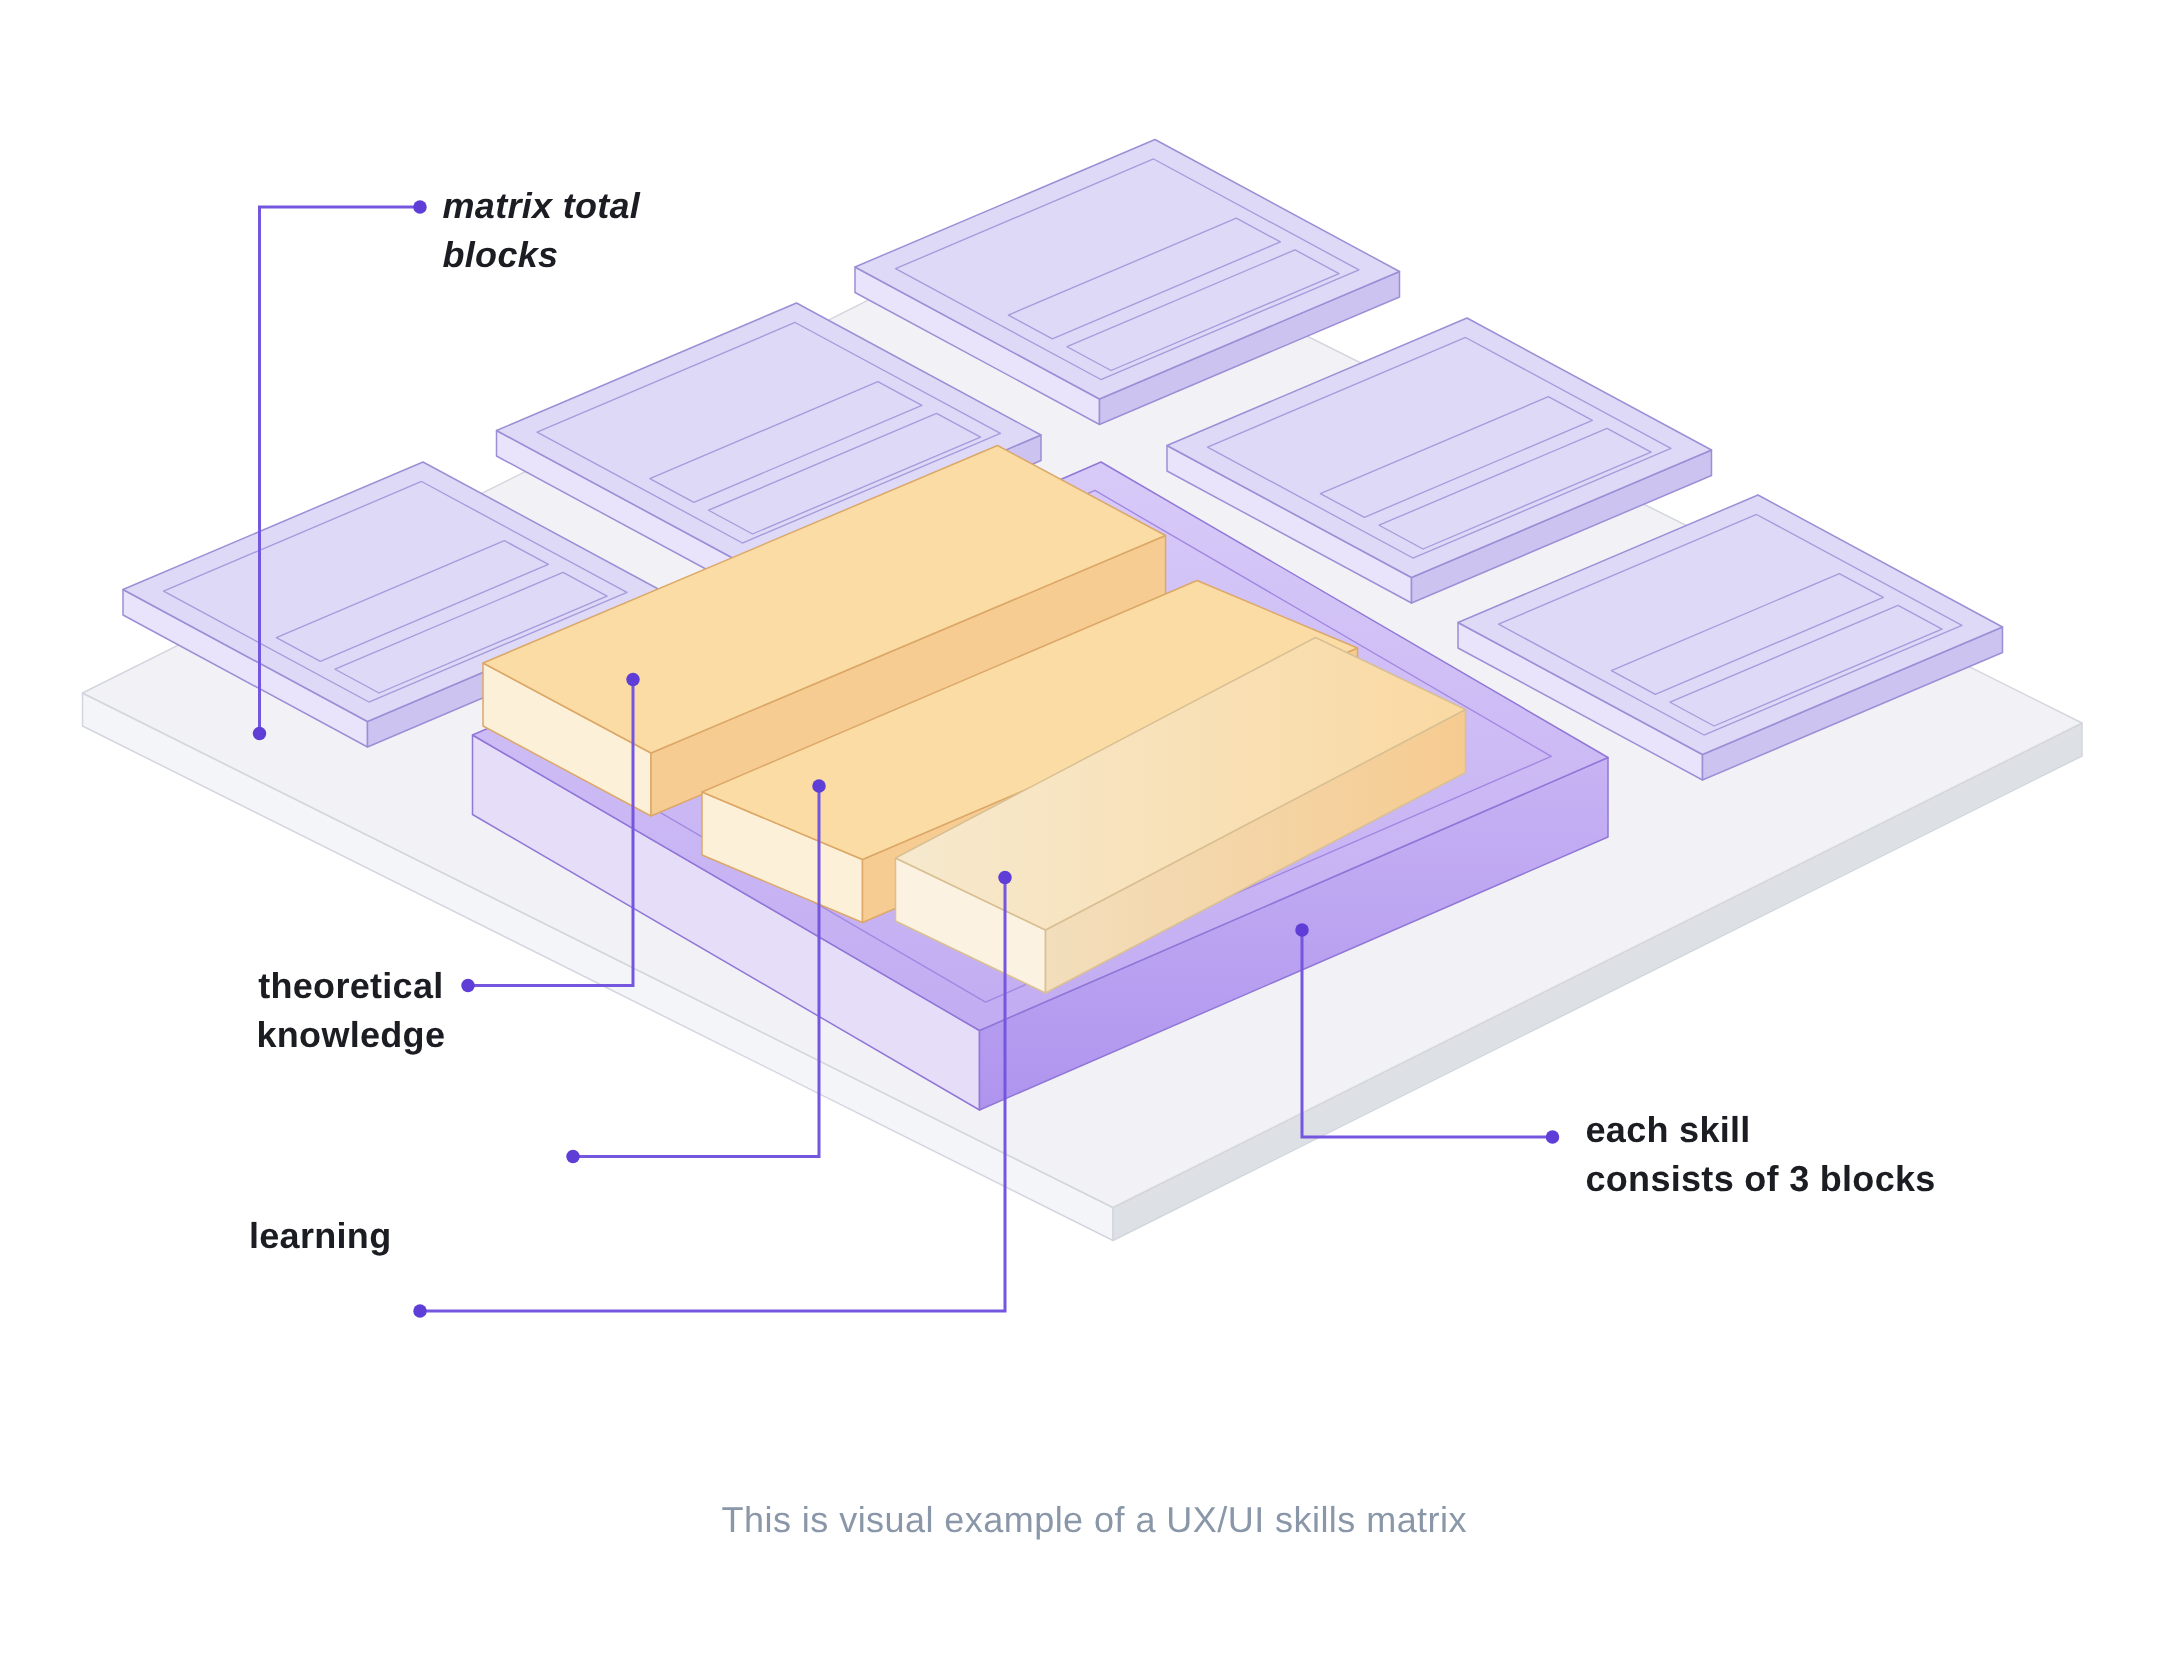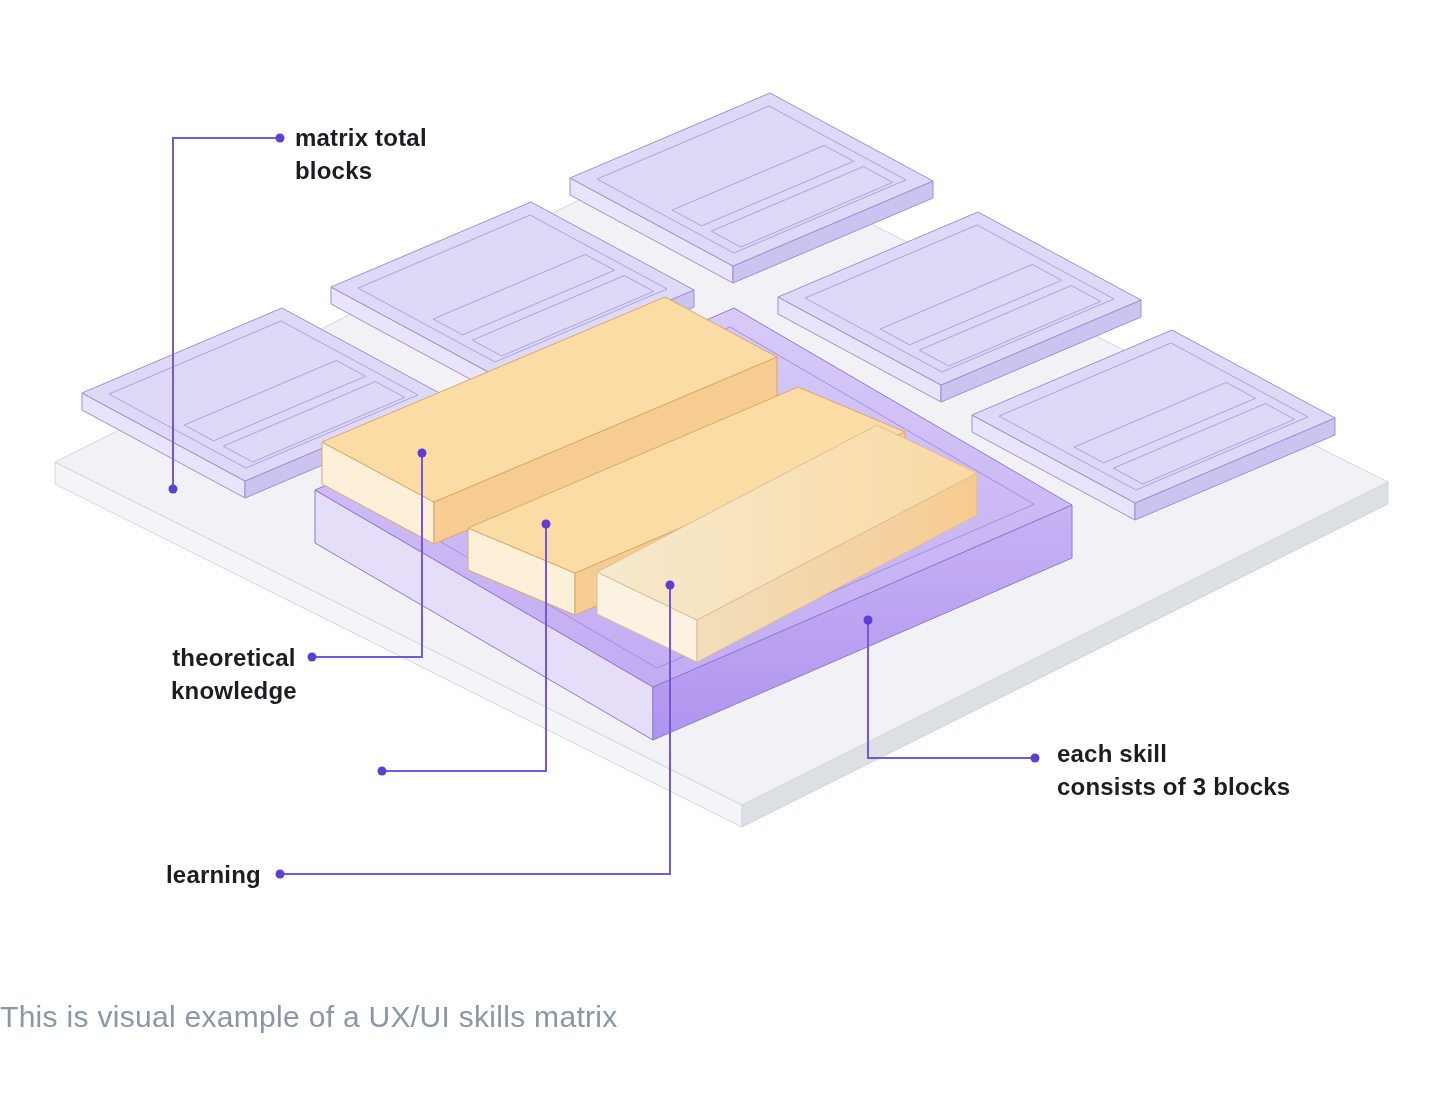--- a/index.html
+++ b/index.html
@@ -16,23 +16,24 @@
     font-size:24px;
     font-weight:700;
     line-height:33px;
     letter-spacing:0.2px;
     color:#1B1D22;
     white-space:nowrap;
   }
   .label span{display:block;}
   .caption{
     position:absolute;
-    left:0;right:0;
+    left:12px;right:0;
     top:1000px;
-    font-size:30px;
+    text-align:center;
+    font-size:24px;
     font-weight:500;
     letter-spacing:0.3px;
     color:#8A97A8;
   }
 </style>
 </head>
 <body>
 
 <div class="canvas">
 
@@ -141,32 +142,32 @@
         <circle cx="280" cy="874" r="4.5" fill="#5E3ED6"></circle>
         <circle cx="670" cy="585" r="4.5" fill="#5E3ED6"></circle>
       </g>
       <g>
         <path d="M868,620 L868,758 L1035,758" fill="none" stroke="#7557DF" stroke-width="2"></path>
         <circle cx="868" cy="620" r="4.5" fill="#5E3ED6"></circle>
         <circle cx="1035" cy="758" r="4.5" fill="#5E3ED6"></circle>
       </g>
     </svg>
 
-  <div class="label" style="left: 295px; top: 121px; color: rgb(27, 29, 34);">
+  <div class="label" style="left: 295px; top: 121px; color: rgb(27, 29, 34); font-style: italic;">
     <span>matrix total</span>
     <span>blocks</span>
   </div>
 
   <div class="label" style="left: 171px; top: 641px; color: rgb(27, 29, 34); text-align: center;">
     <span>theoretical</span>
     <span>knowledge</span>
   </div>
 
 
-  <div class="label" style="left: 166px; top: 858px; color: rgb(27, 29, 34);">
+  <div class="label" style="left: 166px; top: 808px; color: rgb(27, 29, 34);">
     <span>learning</span>
   </div>
 
   <div class="label" style="left: 1057px; top: 737px; color: rgb(27, 29, 34);">
     <span>each skill</span>
     <span>consists of 3 blocks</span>
   </div>
 
   <div class="caption" style="color: rgb(138, 151, 168);">This is visual example of a UX/UI skills matrix</div>
 

